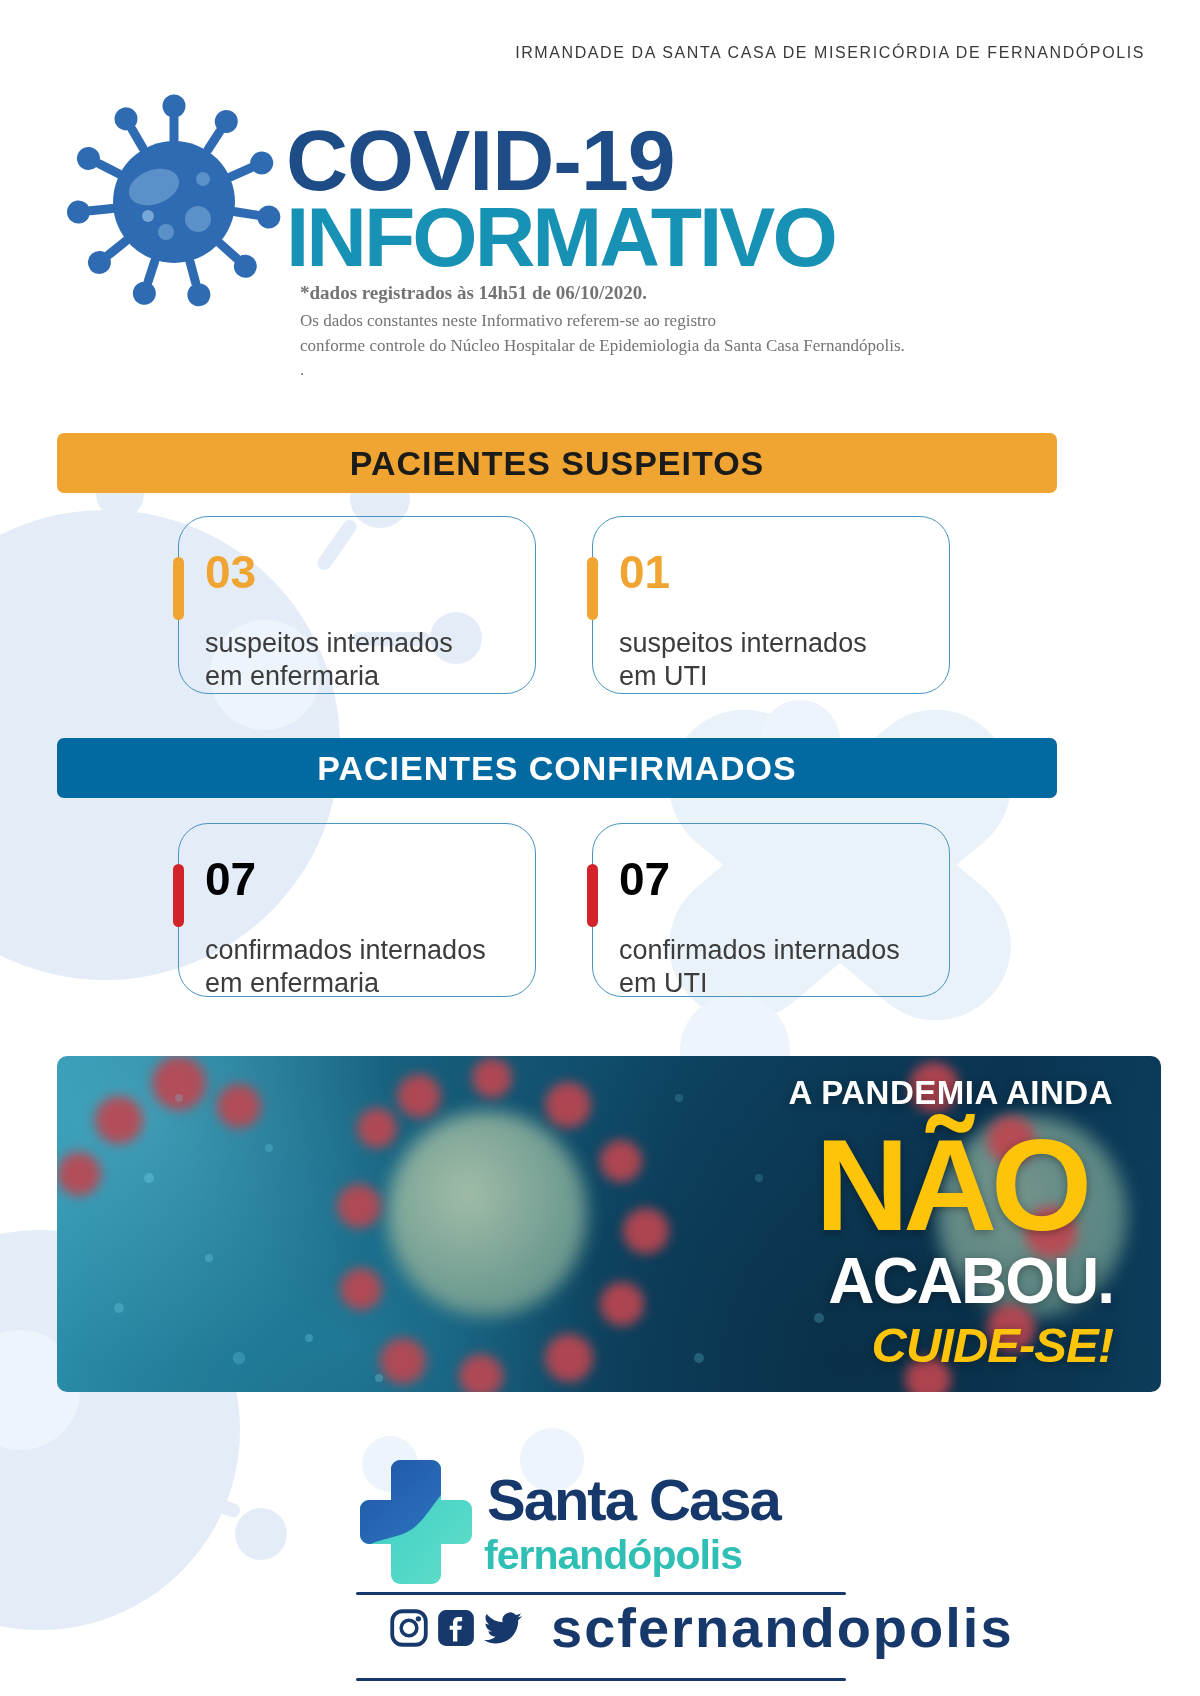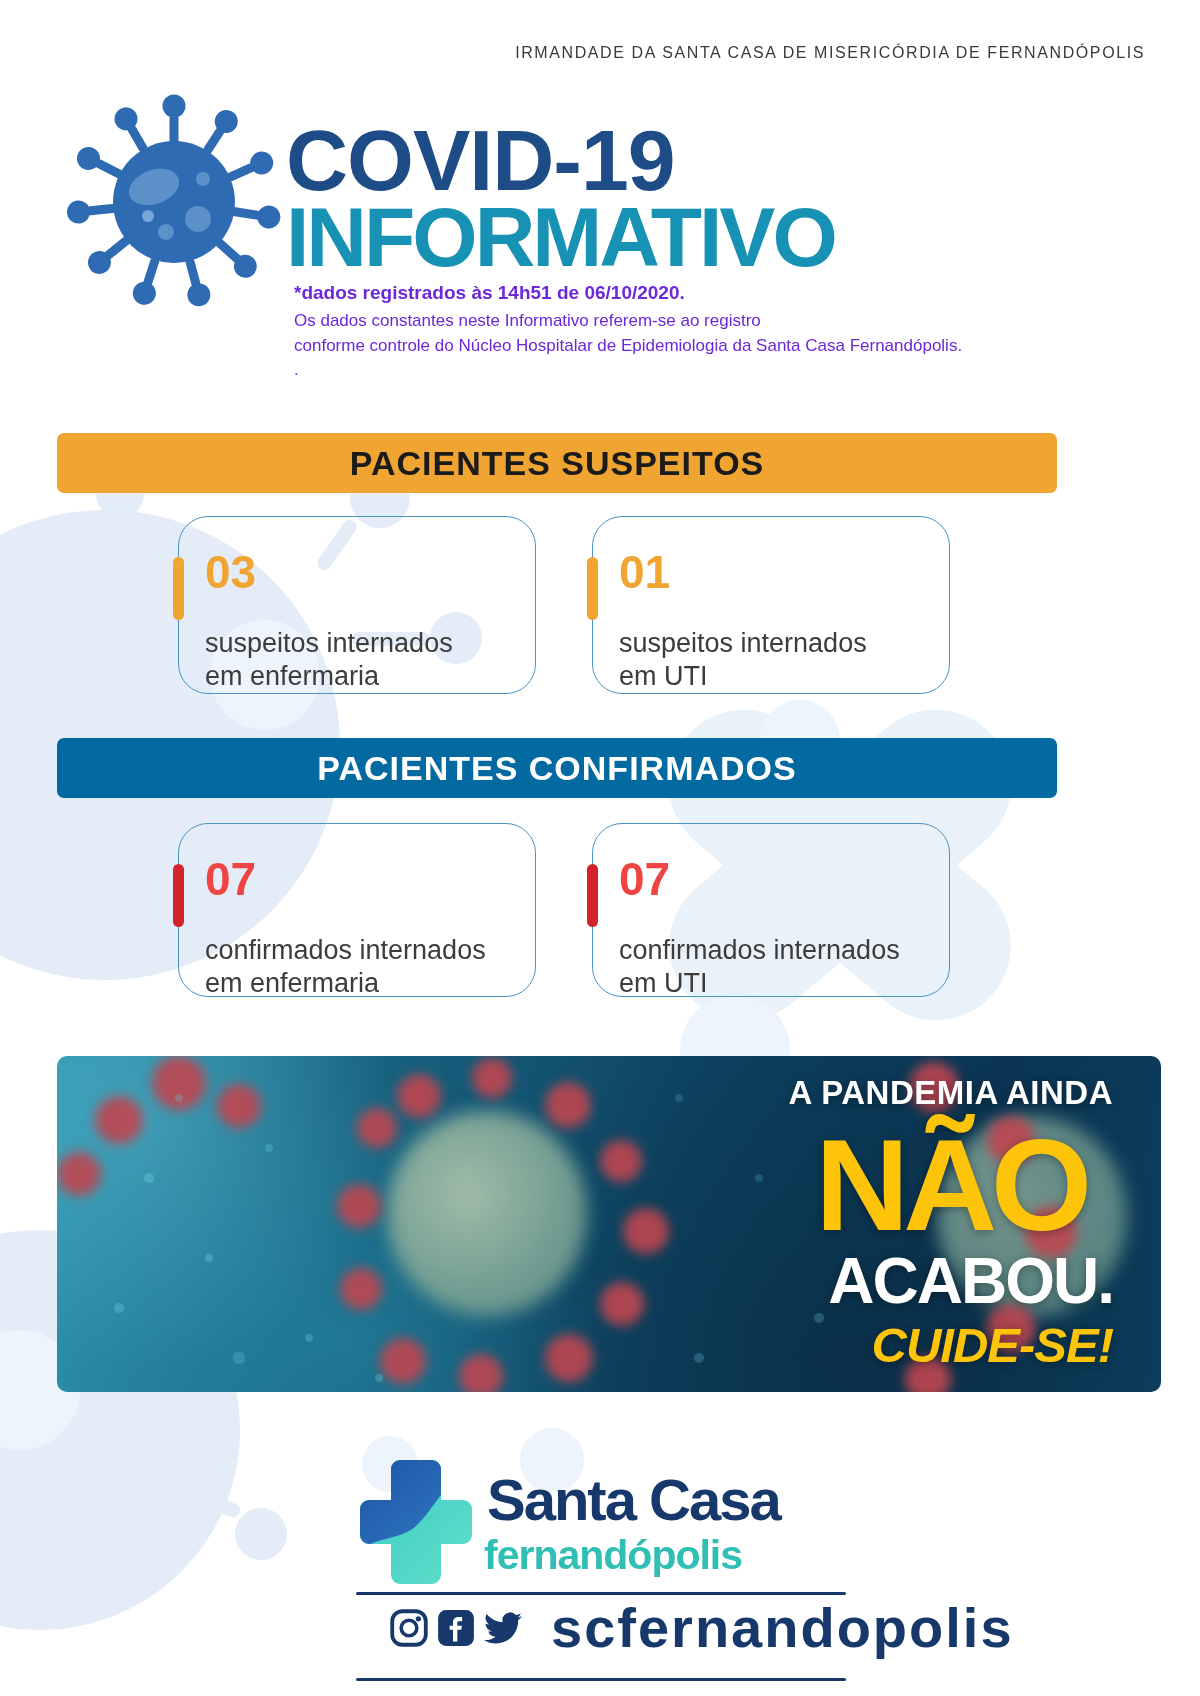--- a/index.html
+++ b/index.html
@@ -16,21 +16,21 @@
 
   
   .org-header{position:absolute;top:44px;right:55px;font-size:16px;letter-spacing:1.6px;color:#3A3A3A;font-weight:500;}
 
   .virus-logo{position:absolute;left:62px;top:82px;}
 
   .title-block{position:absolute;left:286px;top:120px;line-height:0.95;}
   .title-main{font-size:86px;font-weight:800;letter-spacing:-1px;color:#1D4C87;}
   .title-sub{font-size:84px;font-weight:800;letter-spacing:-3px;color:#1792B4;margin-top:-4px;}
 
-  .intro{position:absolute;left:294px;top:282px;color:#6d28d9;}
+  .intro{position:absolute;left:300px;top:282px;color:#737373;font-family:Liberation Serif, serif;}
   .intro-note{font-size:19px;font-weight:bold;margin-bottom:5px;}
   .intro-line{font-size:17px;line-height:24.5px;}
 
   
   .band{position:absolute;left:57px;width:1000px;height:60px;border-radius:7px;
         display:flex;align-items:center;justify-content:center;
         font-size:34px;font-weight:800;letter-spacing:1px;}
   .band--suspects{top:433px;background:#F0A431;color:#1B1B19;}
   .band--confirmed{top:738px;background:#0369a1;color:#FFFFFF;}
 
@@ -40,21 +40,21 @@
   .row2{top:823px;height:172px;}
   .card.c-left{left:178px;}
   .card.c-right{left:592px;}
   .card .accent-bar{position:absolute;left:-6px;top:40px;width:11px;height:63px;border-radius:6px;}
   .card .num{position:absolute;left:26px;top:32px;font-size:46px;font-weight:800;line-height:1;}
   .card .lbl{position:absolute;left:26px;top:110px;font-size:27px;line-height:33px;color:#3C3C3C;font-weight:500;}
   .sec0 .accent-bar,{background:#F0A431;}
   .sec0 .accent-bar{background:#F0A431;}
   .sec0 .num{color:#F0A431;}
   .sec1 .accent-bar{background:#D2232A;}
-  .sec1 .num{color:#ef4444;}
+  .sec1 .num{color:#000000;}
 
   
   .photo-banner{position:absolute;left:57px;top:1056px;width:1104px;height:336px;border-radius:10px;overflow:hidden;
     background:
       radial-gradient(circle at 8% 18%, rgba(120,210,230,.30), transparent 24%),
       radial-gradient(circle at 26% 85%, rgba(45,155,185,.40), transparent 30%),
       radial-gradient(circle at 70% 90%, rgba(10,40,60,.55), transparent 45%),
       linear-gradient(100deg,#2E95B0 0%, #17627F 28%, #0D4463 55%, #0A3553 82%, #0C3E5C 100%);}
   .pb-body{position:absolute;border-radius:50%;filter:blur(9px);}
   .pb-body.center{left:330px;top:55px;width:200px;height:205px;opacity:.95;

